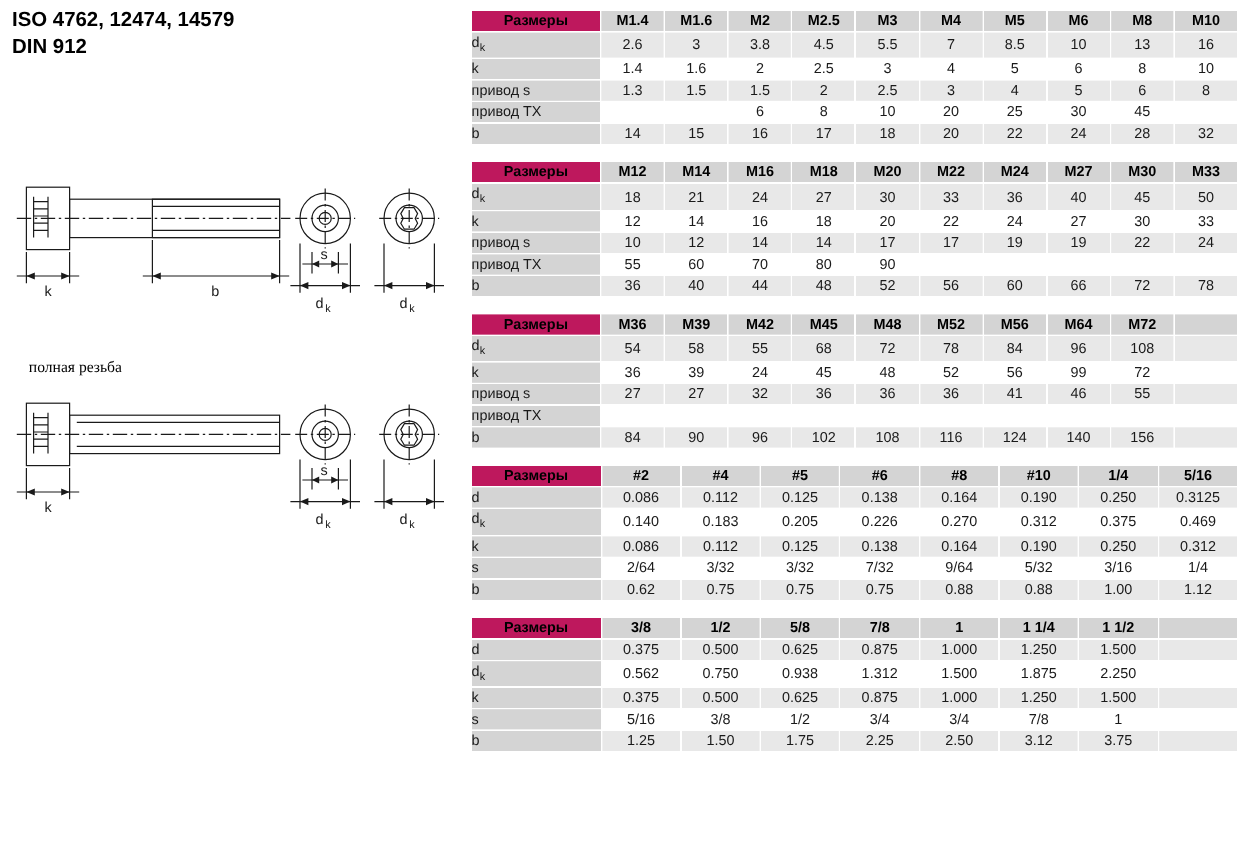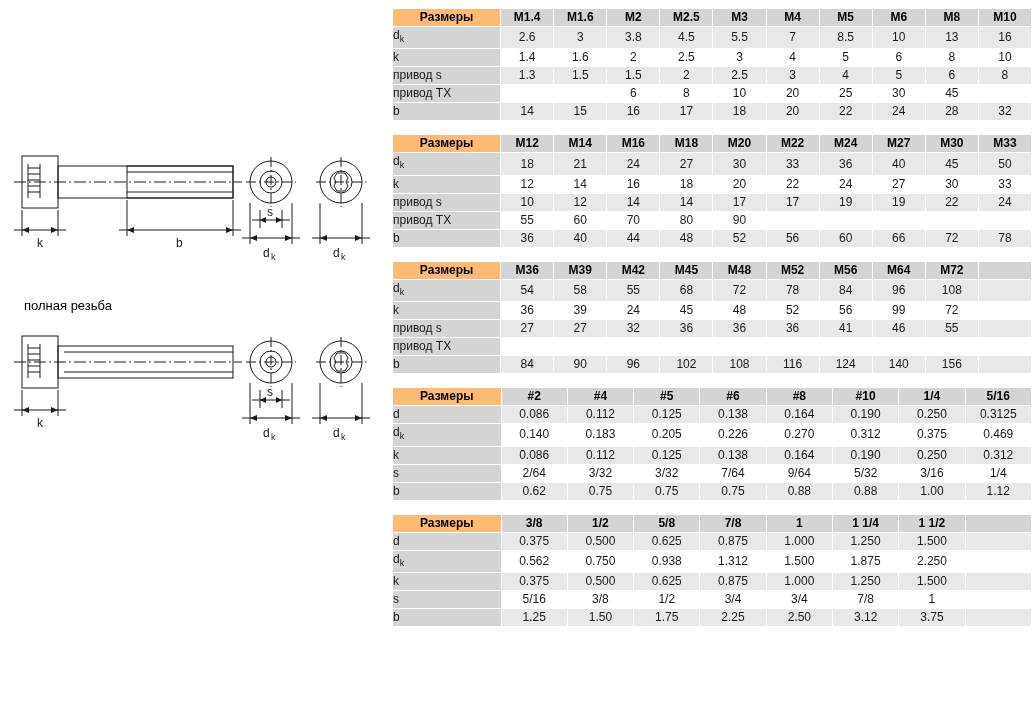--- a/index.html
+++ b/index.html
@@ -44,20 +44,21 @@
     top: 86px;
     font-size: 16px;
     line-height: 20px;
     width: 370px;
   }
   .note-full-thread {
     position: absolute;
     left: 24px;
     top: 298px;
     font-size: 13px;
+    font-family: Liberation Serif, serif;
   }
 
   .drawing {
     position: absolute;
   }
   .drawing svg { display: block; }
 
   
   .tables {
     position: absolute;
@@ -82,21 +83,21 @@
     overflow: hidden;
     white-space: nowrap;
   }
   table.spec thead th {
     background: #d4d4d4;
     font-weight: bold;
     font-size: 12px;
     color: #000;
   }
   table.spec thead th.rowhead {
-    background: #fdba74;
+    background: #be185d;
     text-align: center;
   }
   table.spec tbody td.rowhead {
     background: #d4d4d4;
     text-align: left;
     font-size: 12px;
   }
   table.spec tbody tr.alt td.val { background: #e8e8e8; }
   table.spec tbody tr.plain td.val { background: #ffffff; }
   table.spec tbody tr.alt td.rowhead,
@@ -111,20 +112,24 @@
 
   .sub { font-size: 9px; vertical-align: sub; }
 </style>
 </head>
 <body>
 
 <div class="page">
 
   <div class="left-col">
 
+    <div class="doc-title">
+      <div>ISO 4762, 12474, 14579</div>
+      <div>DIN 912</div>
+    </div>
 
 
     <div class="drawing" style="left:4px; top:140px;">
       <svg width="380" height="125" viewBox="0 0 380 125" xmlns="http://www.w3.org/2000/svg">
         <g stroke="#1a1a1a" fill="none" stroke-width="1">
 
           <rect x="18" y="16" width="36" height="52"></rect>
 
           <line x1="24" y1="28" x2="36" y2="28"></line>
           <line x1="24" y1="34" x2="36" y2="34"></line>
@@ -621,21 +626,21 @@
               <td class="val">0.164</td>
               <td class="val">0.190</td>
               <td class="val">0.250</td>
               <td class="val">0.312</td>
             </tr>
             <tr class="plain">
               <td class="rowhead">s</td>
               <td class="val">2/64</td>
               <td class="val">3/32</td>
               <td class="val">3/32</td>
-              <td class="val">7/64</td>
+              <td class="val">7/32</td>
               <td class="val">9/64</td>
               <td class="val">5/32</td>
               <td class="val">3/16</td>
               <td class="val">1/4</td>
             </tr>
             <tr class="alt">
               <td class="rowhead">b</td>
               <td class="val">0.62</td>
               <td class="val">0.75</td>
               <td class="val">0.75</td>

